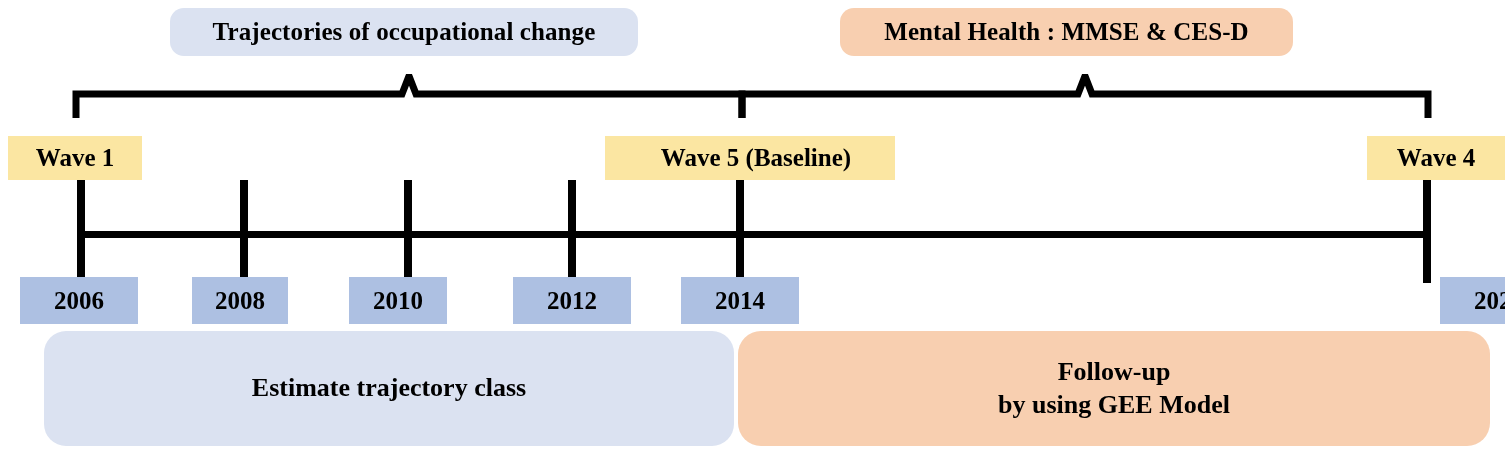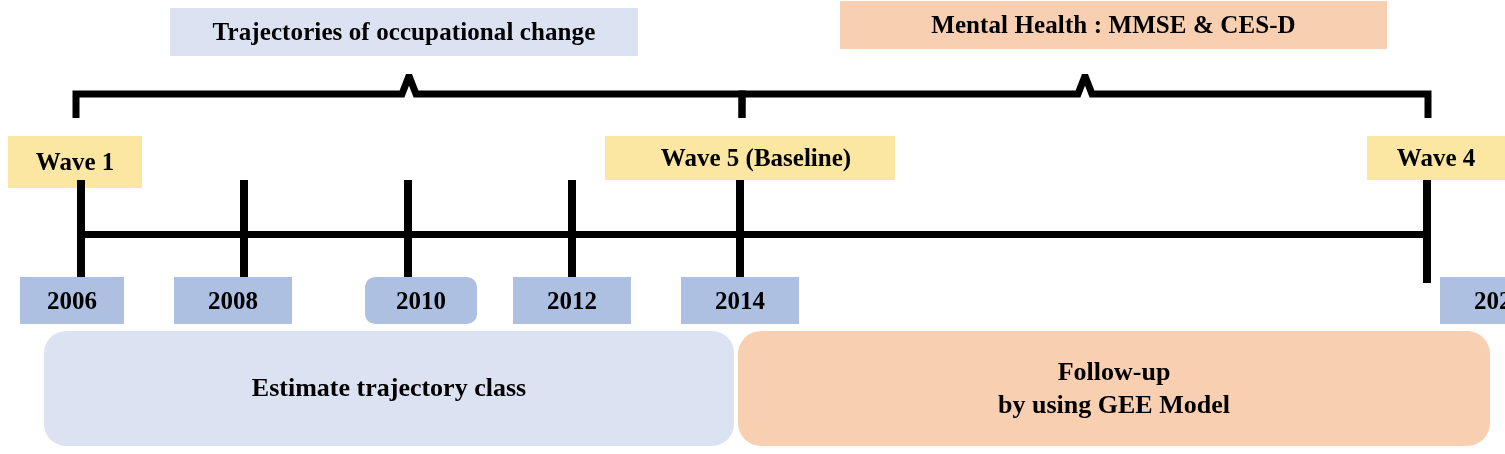--- a/index.html
+++ b/index.html
@@ -25,46 +25,47 @@
   .phase-label {
     display: flex;
     align-items: center;
     justify-content: center;
     font-weight: bold;
     font-size: 25px;
     color: #000000;
     letter-spacing: 0.1px;
     white-space: nowrap;
     text-align: center;
+    border-radius: 14px;
   }
   .phase-trajectory {
     left: 170px; top: 8px; width: 468px; height: 48px;
     background: #dbe2f1;
   }
   .phase-mental {
-    left: 840px; top: 1px; width: 547px; height: 48px;
+    left: 840px; top: 8px; width: 453px; height: 48px;
     background: #f8cfb0;
   }
 
   
   .brace { position: absolute; }
   .brace svg { display: block; }
 
   
   .wave-label {
     display: flex;
     align-items: center;
     justify-content: center;
     background: #fbe6a2;
     font-weight: bold;
     font-size: 25px;
     color: #000000;
     white-space: nowrap;
   }
-  .wave-1 { left: 8px;    top: 136px; width: 134px; height: 52px; }
+  .wave-1 { left: 8px;    top: 136px; width: 134px; height: 44px; }
   .wave-5 { left: 605px;  top: 136px; width: 290px; height: 44px; padding-left: 12px; }
   .wave-8 { left: 1367px; top: 136px; width: 138px; height: 44px; }
 
   
   .timeline-axis {
     left: 77px; top: 231px; width: 1354px; height: 7px;
     background: #000000;
   }
   .tick {
     width: 8px;
@@ -151,27 +152,27 @@
 
   <div class="abs tick tick-tall" style="left:77px;"></div>
   <div class="abs tick tick-short" style="left:240px;"></div>
   <div class="abs tick tick-short" style="left:404px;"></div>
   <div class="abs tick tick-short" style="left:568px;"></div>
   <div class="abs tick tick-tall" style="left:736px;"></div>
   <div class="abs tick tick-tall" style="left:1423px;"></div>
 
   <div class="abs timeline-axis"></div>
 
-  <div class="abs year-chip" style="left:20px; width:104px;">
+  <div class="abs year-chip" style="left:20px; width:118px;">
     <span>2006</span>
   </div>
-  <div class="abs year-chip" style="left:174px; width:118px;align-items:center;">
+  <div class="abs year-chip" style="left:192px; width:96px;align-items:center;">
     <span>2008</span>
   </div>
-  <div class="abs year-chip" style="left:365px; width:112px;border-radius:10px;">
+  <div class="abs year-chip" style="left:349px; width:98px;">
     <span>2010</span>
   </div>
   <div class="abs year-chip" style="left:513px; width:118px;">
     <span>2012</span>
   </div>
   <div class="abs year-chip" style="left:681px; width:118px;">
     <span>2014</span>
   </div>
   <div class="abs year-chip" style="left:1440px; width:118px;">
     <span>2020</span>

